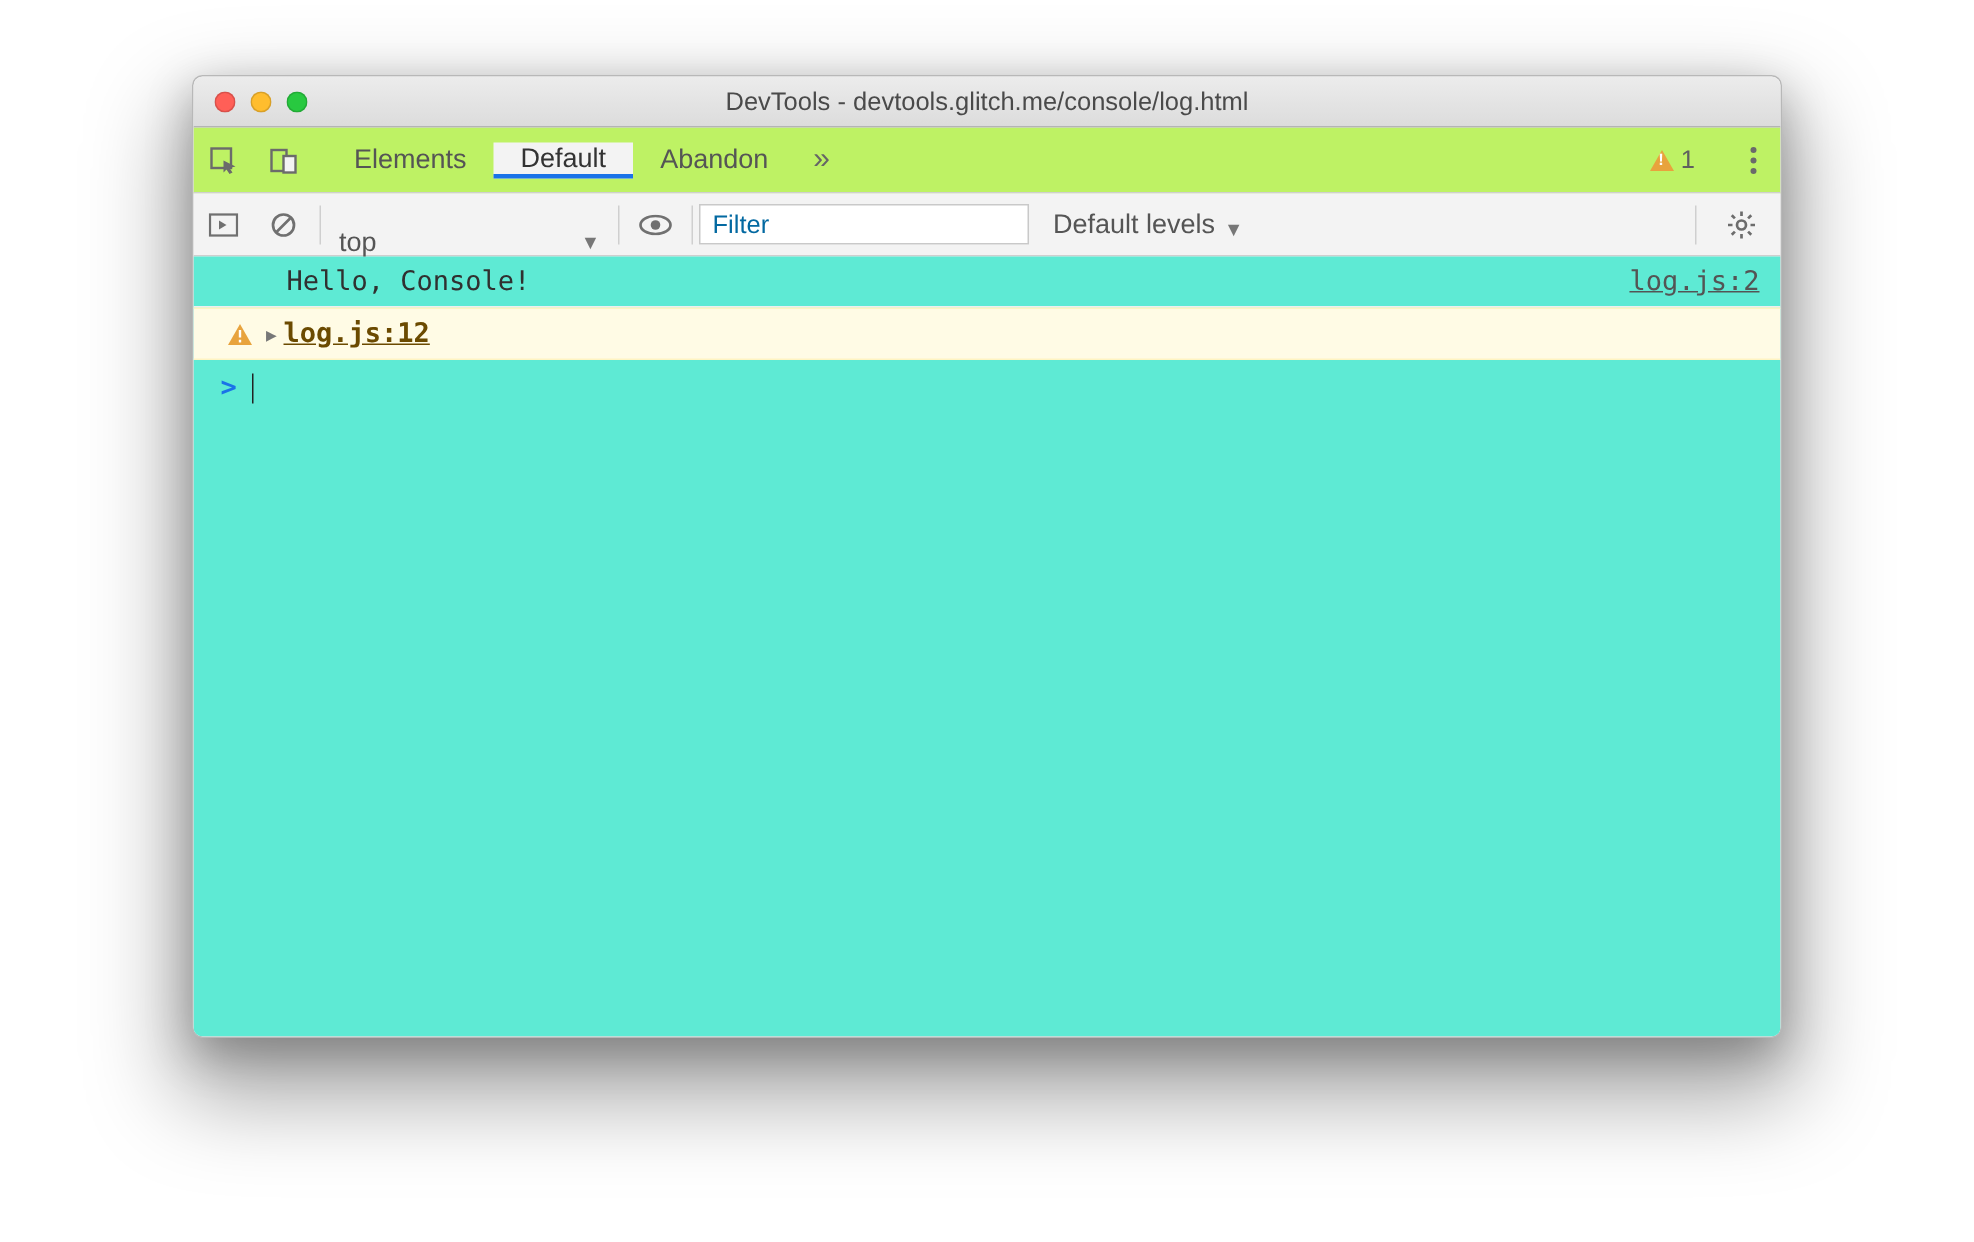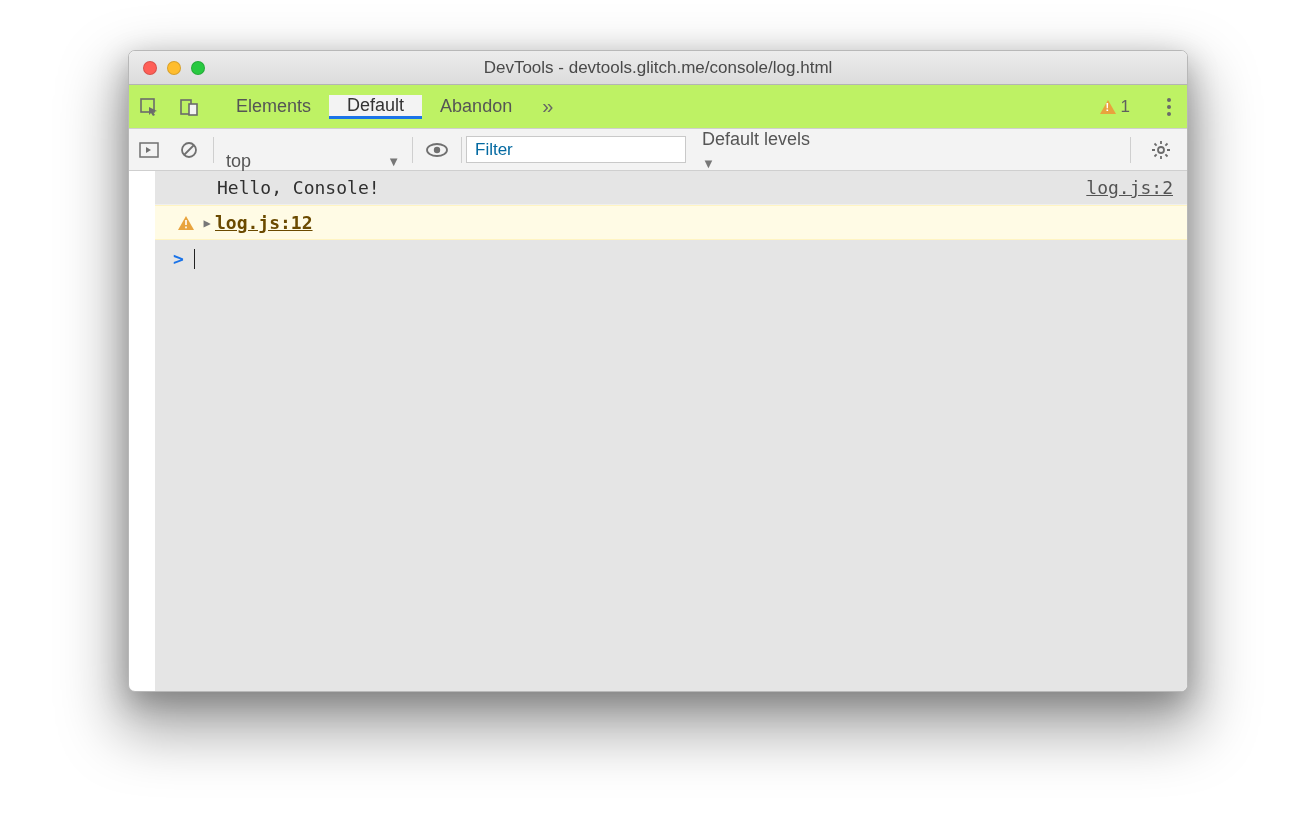--- a/index.html
+++ b/index.html
@@ -88,26 +88,26 @@
     margin-top:24px;
   }
   .ctx .caret{color:#777;font-size:13px;}
   .filter {
     flex: 0 0 220px;
     height: 27px; border:1px solid #c9c9c9; background:#fff;
     padding:0 8px; display:flex;align-items:center;color:#0369a1;
     font-size:17px;
   }
   .levels {
-    padding:0 16px; display:flex;align-items:flex-start;gap:6px;color:#555;flex-direction:column;
+    padding:0 16px; display:flex;align-items:flex-end;gap:6px;color:#555;
   }
   .levels .caret{color:#777;font-size:13px;}
   .ctoolbar .gear{padding:0 16px;color:#6c6c6c;}
   
-  .cbody{ min-height: 520px; background:#e5e5e5;margin-left:26px; }
+  .cbody{ min-height: 520px; background:#5eead4; }
   .row{
     display:flex;align-items:center;
     font-family: Menlo, Consolas, monospace;
     font-size:18px;
     padding: 6px 14px 6px 18px;
     border-bottom:1px solid #efefef;
   }
   .row .icon-slot{width:26px;display:flex;justify-content:center;}
   .row .exp-slot{width:16px;display:flex;justify-content:center;color:#777;font-size:12px;}
   .row .msg{flex:1;padding-left:2px;}

